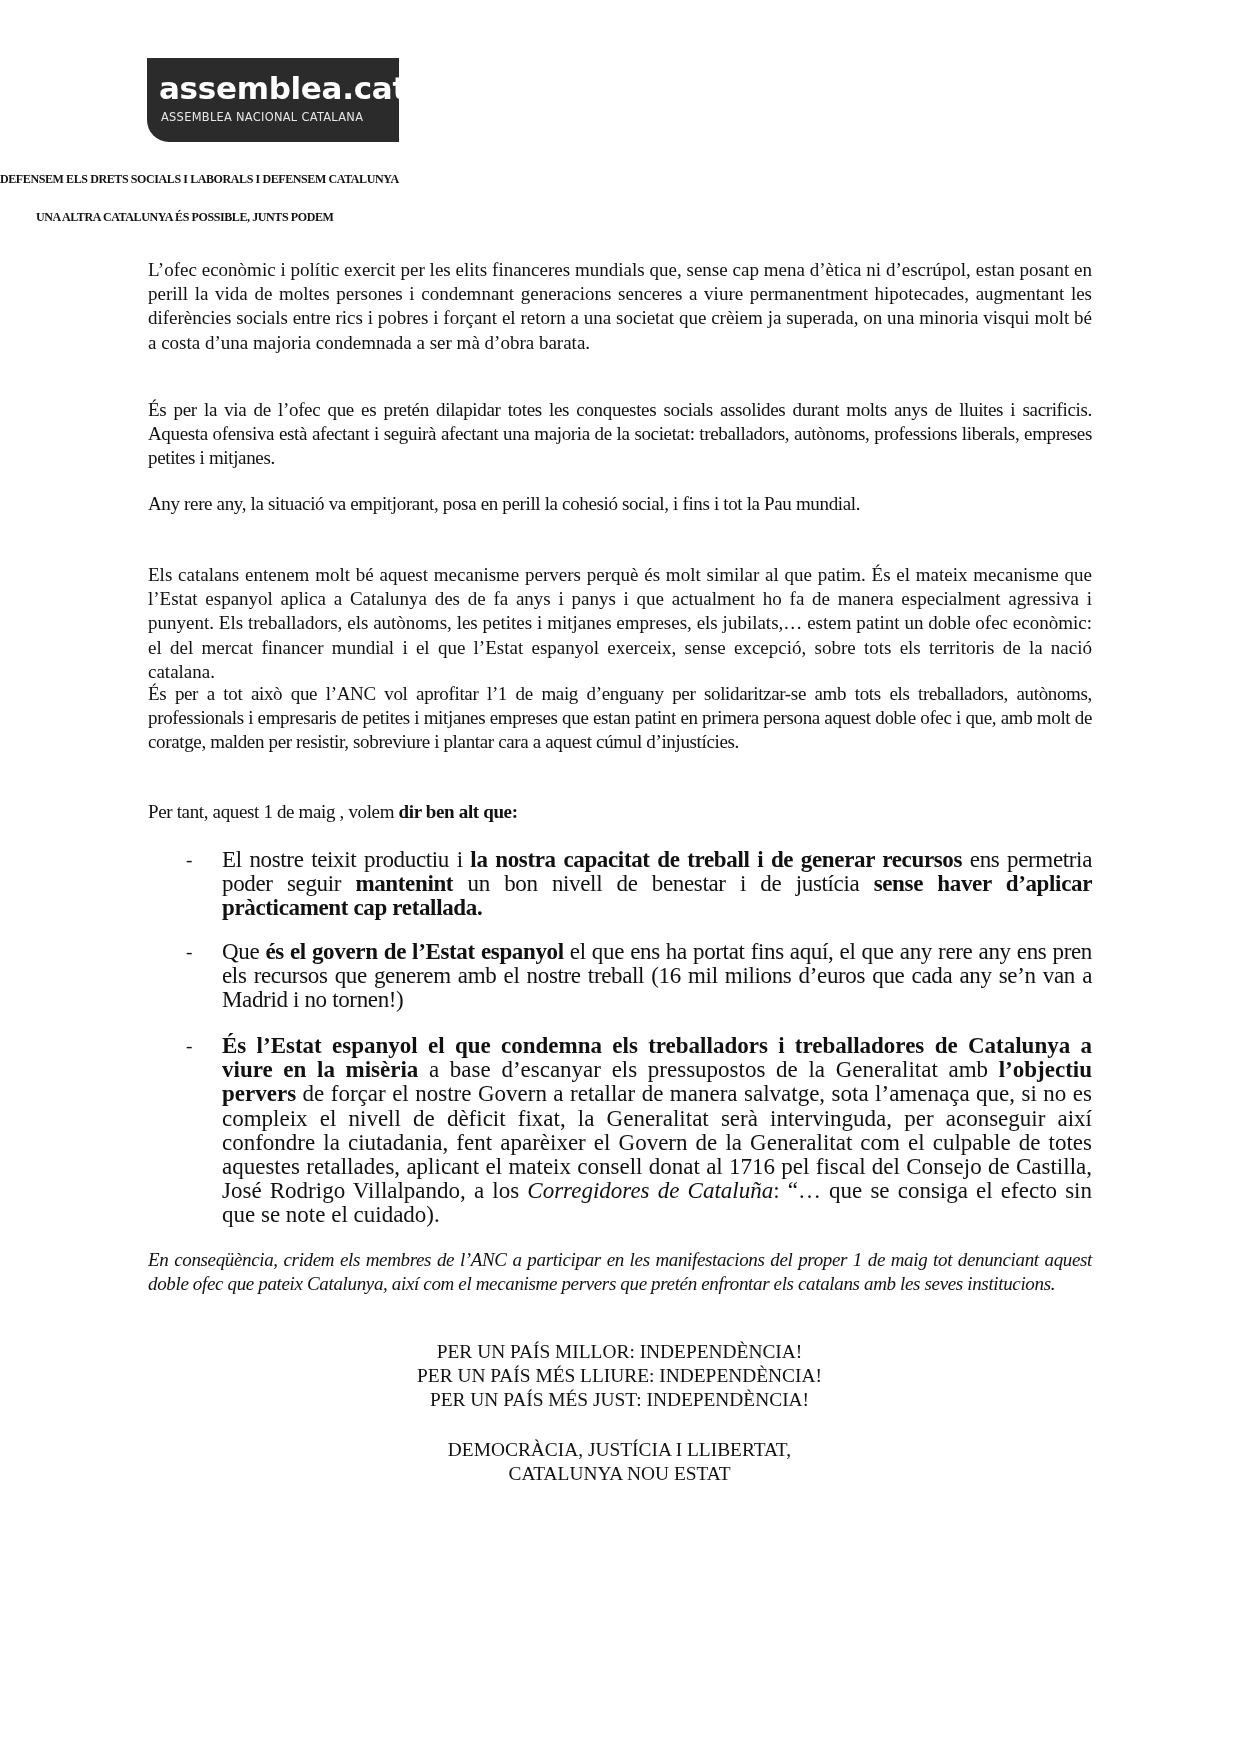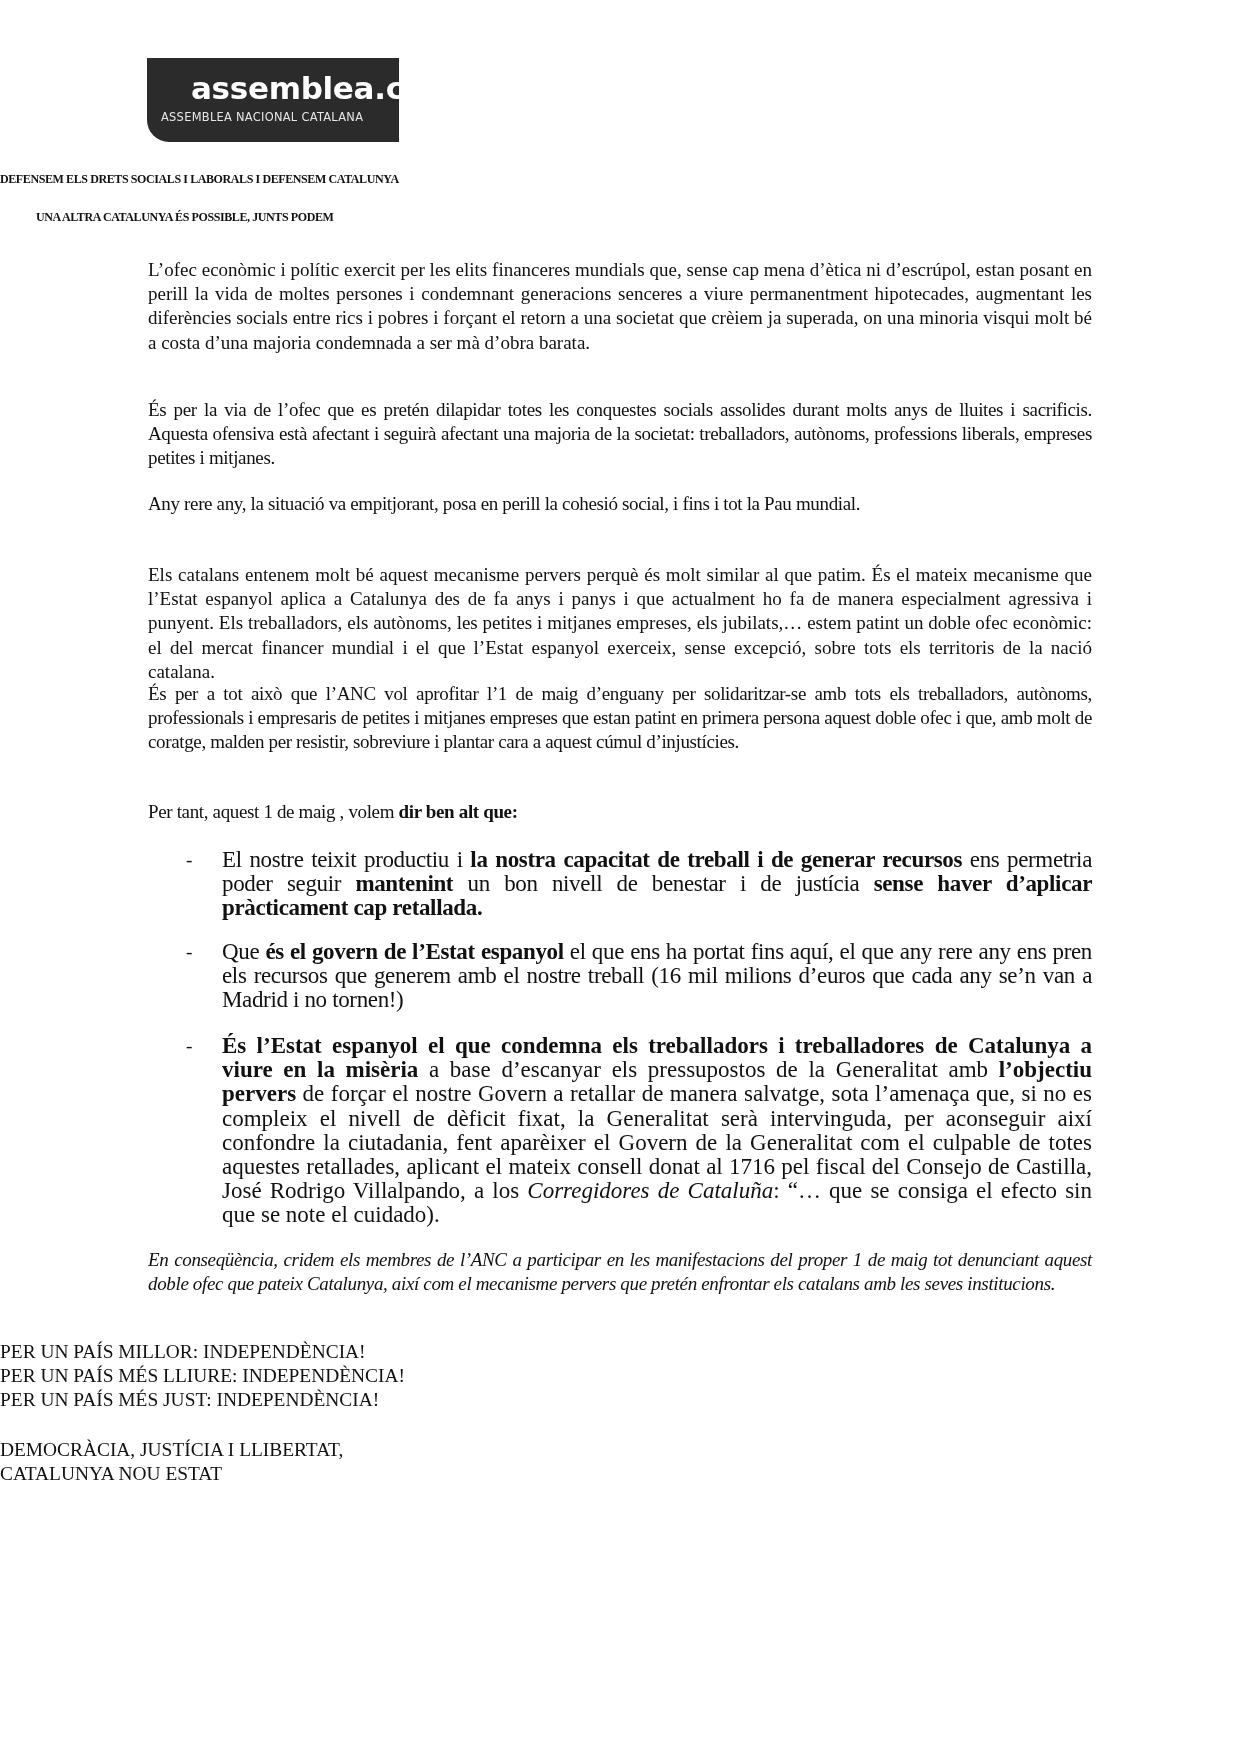--- a/index.html
+++ b/index.html
@@ -28,21 +28,20 @@
   }
   .logo-title {
     position: absolute;
     left: 12px;
     top: 13px;
     font-size: 31px;
     font-weight: bold;
     letter-spacing: -0.3px;
     line-height: 34px;
     white-space: nowrap;
-    margin-left: 32px;
   }
   .logo-sub {
     position: absolute;
     left: 14px;
     top: 52px;
     font-size: 11.4px;
     letter-spacing: 0.3px;
     line-height: 14px;
     color: #e8e8e8;
     white-space: nowrap;
@@ -91,21 +90,21 @@
   }
   .bullet-text.condensed {
     letter-spacing: -0.35px;
   }
   b { font-weight: bold; }
   i { font-style: italic; }
   .slogans {
     position: absolute;
     left: 0;
     width: 1239px;
-    text-align: left;
+    text-align: center;
     font-size: 19.4px;
     line-height: 24px;
   }
 </style>
 </head>
 <body>
 
 <div class="logo">
   <div class="logo-title">assemblea.cat</div>
   <div class="logo-sub">ASSEMBLEA NACIONAL CATALANA</div>

